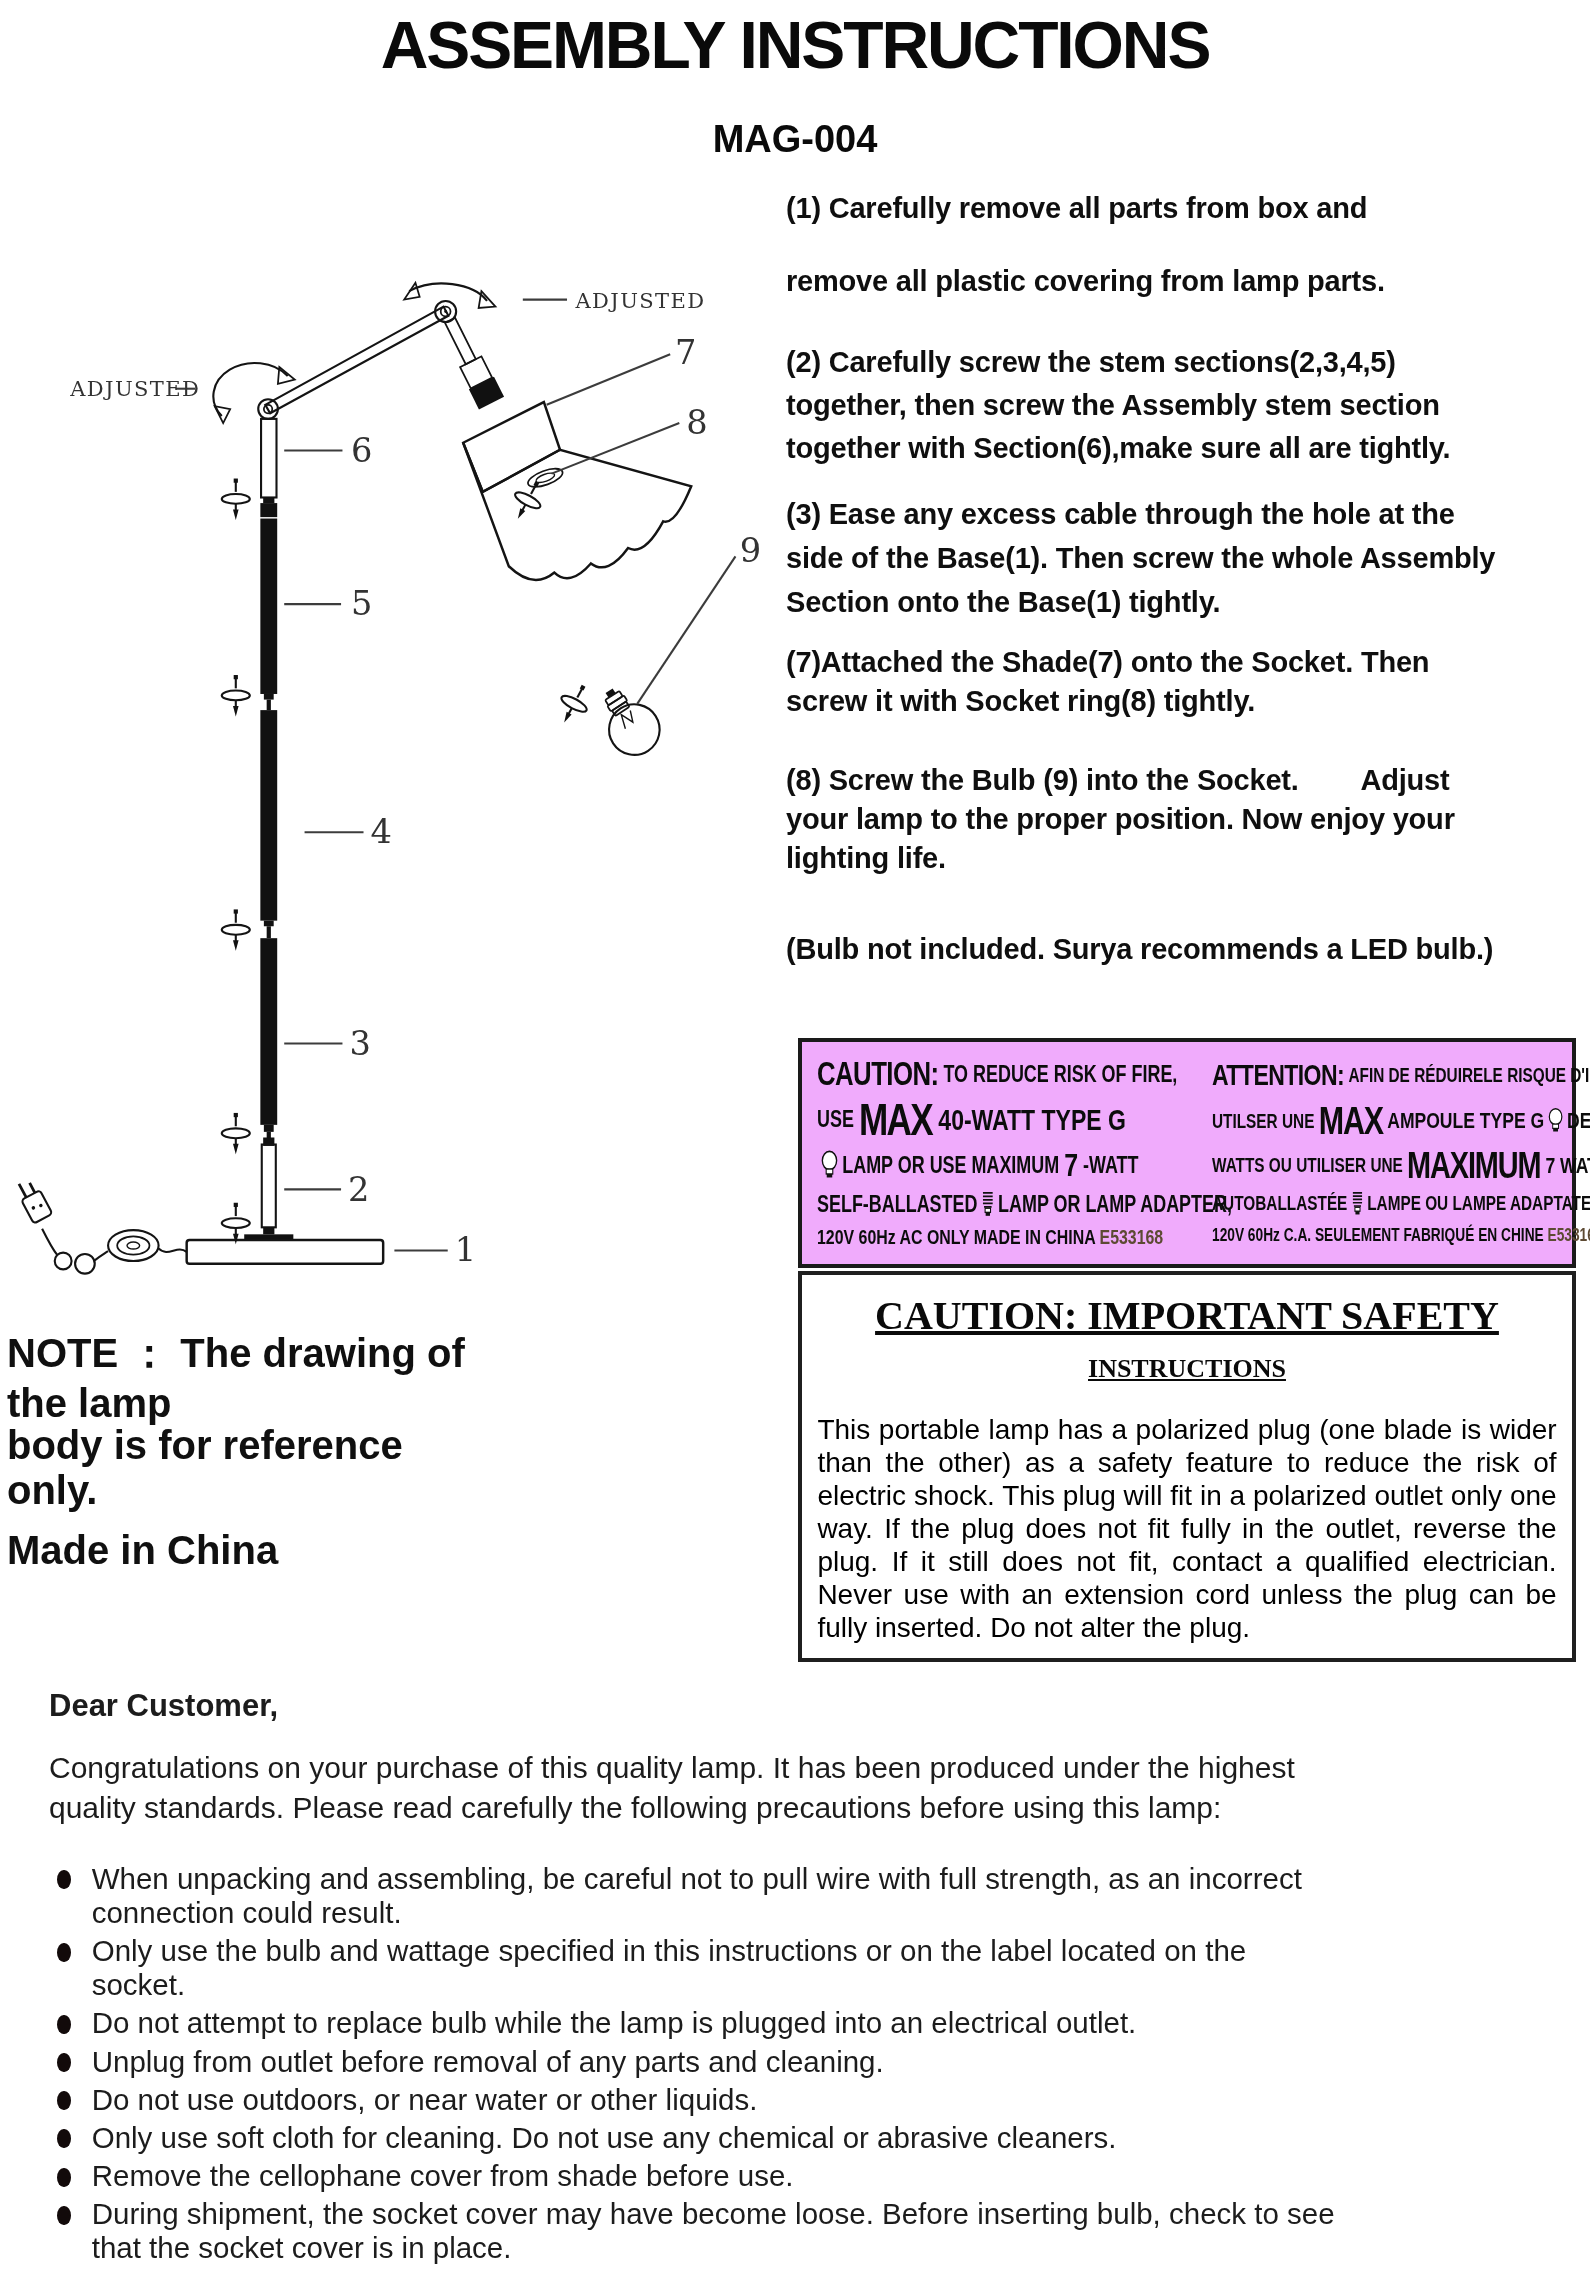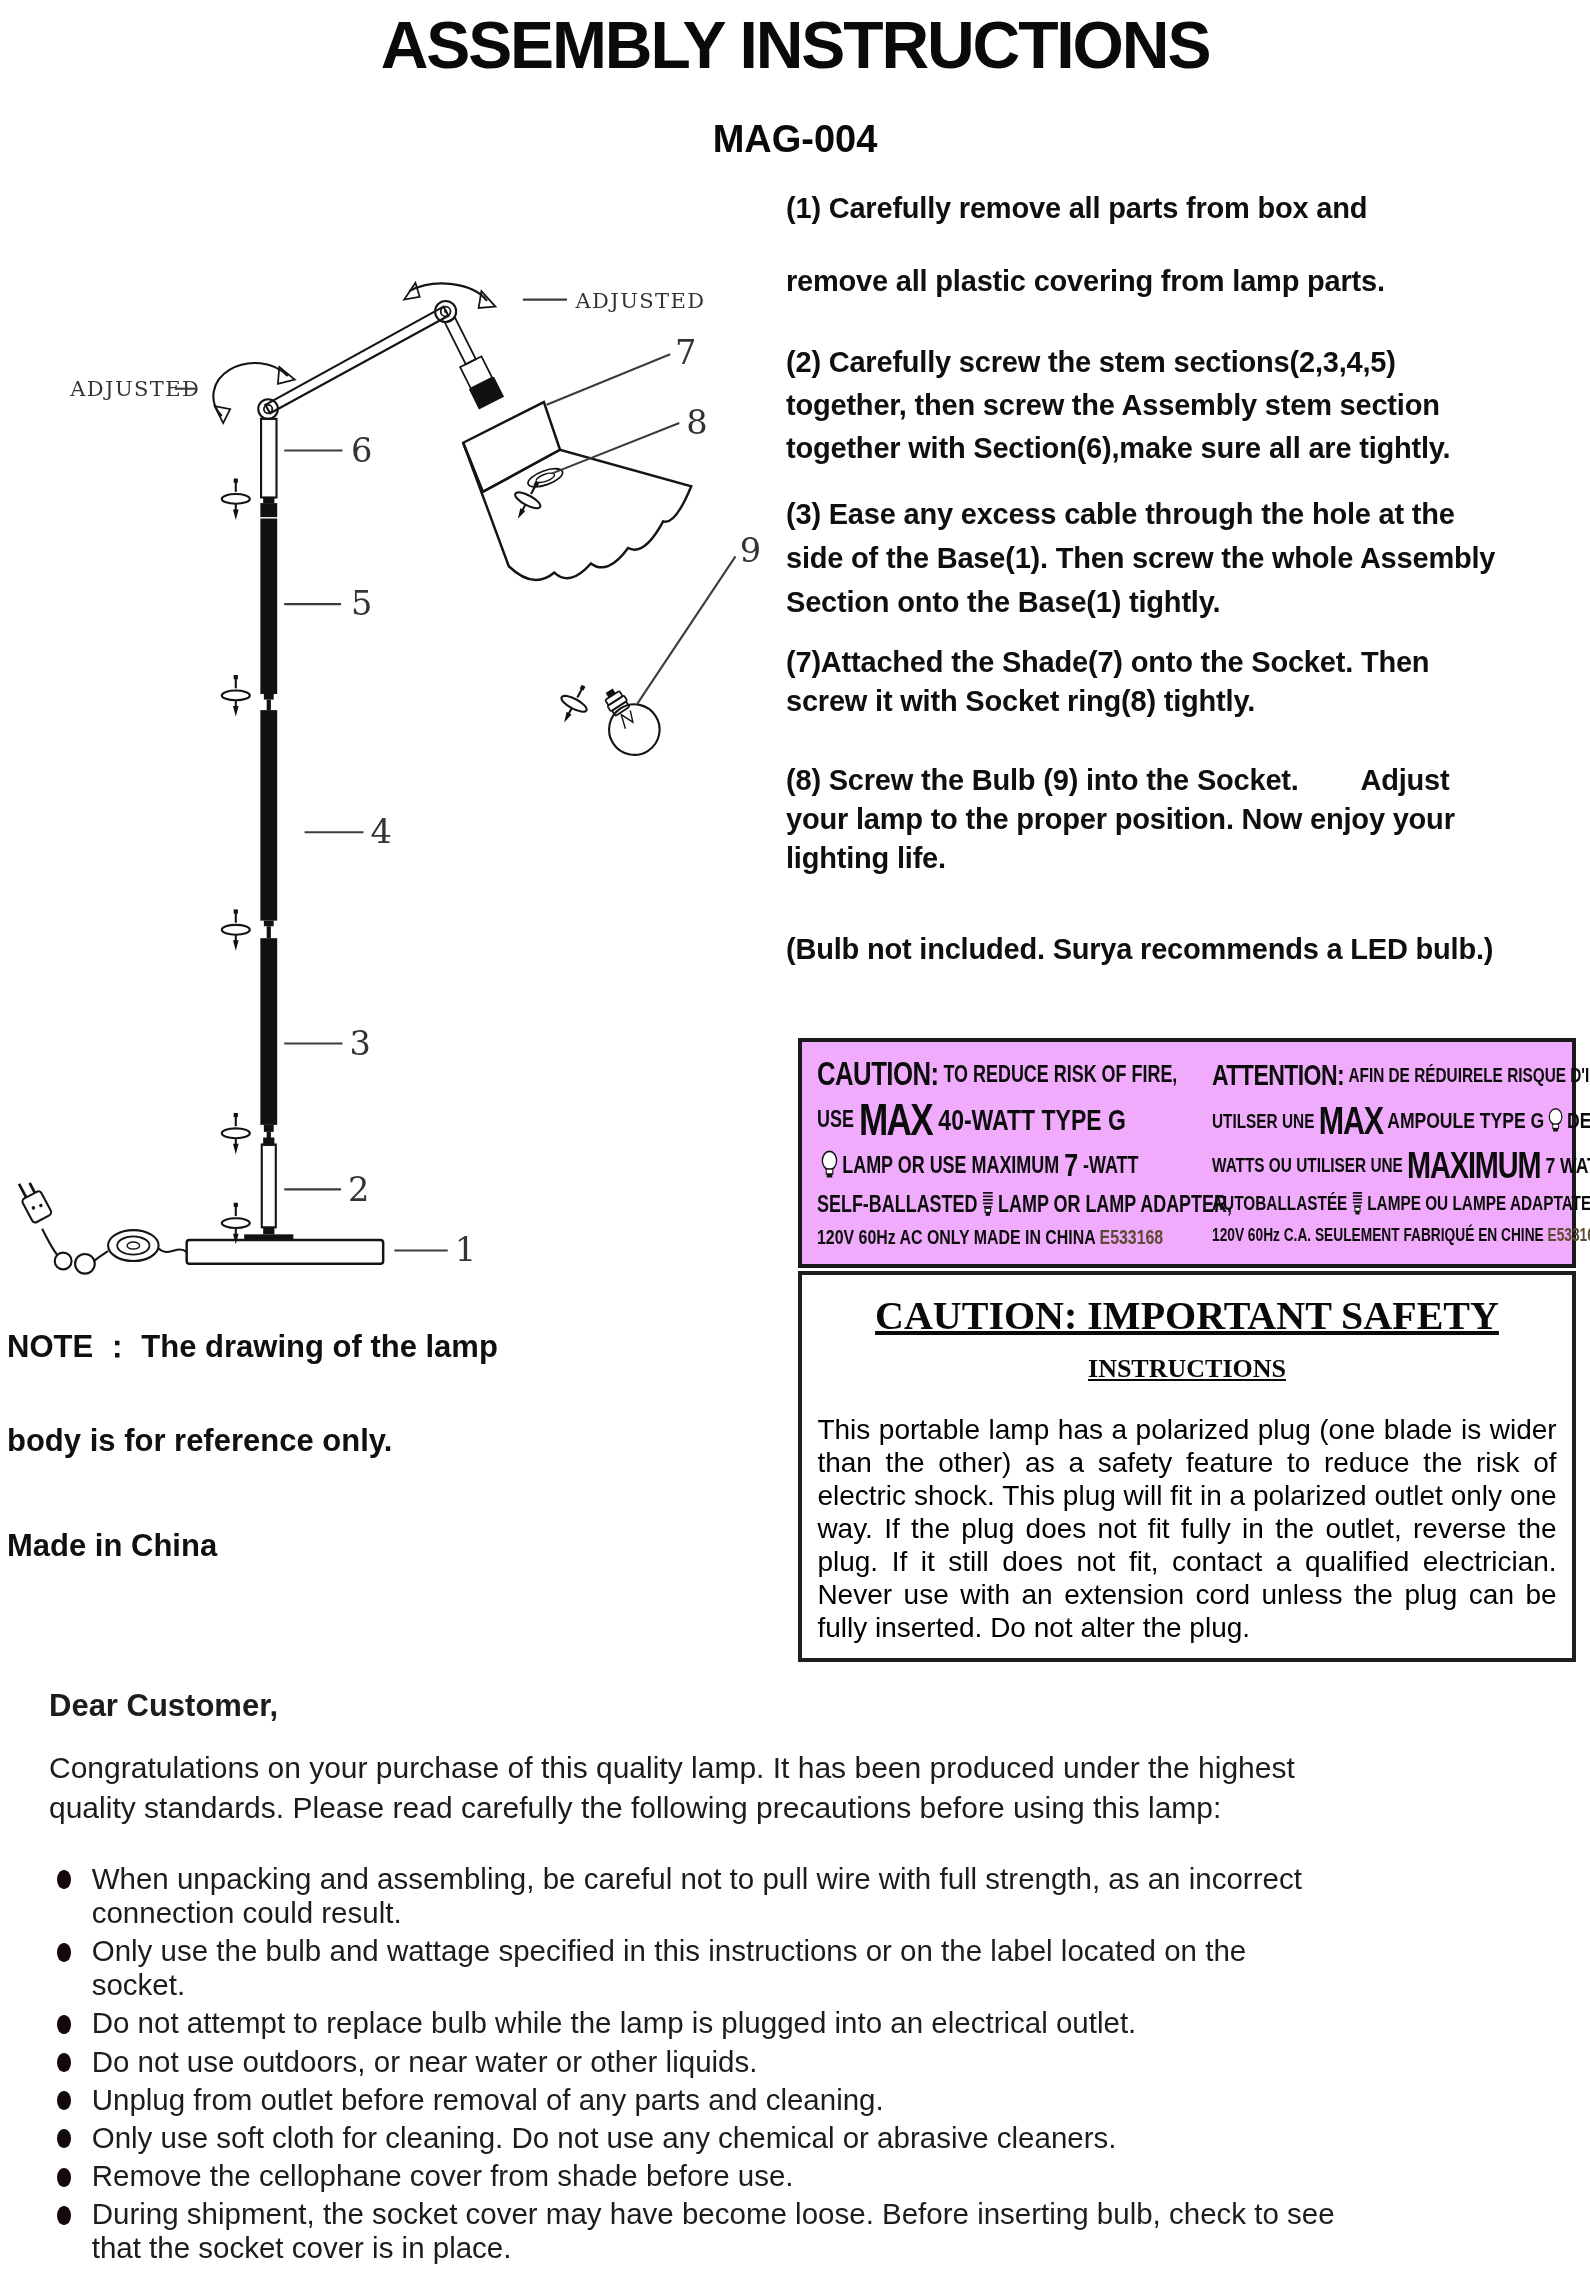--- a/index.html
+++ b/index.html
@@ -35,21 +35,21 @@
   .icn{margin:0 4.2px;flex:0 0 auto;}
   
   #safetyBox{left:798px;top:1271px;width:770px;height:383px;border:4.2px solid #1f1f1f;background:#fff;}
   #safetyT1,#safetyT2{position:absolute;left:0;right:0;text-align:center;
         font-family:"Liberation Serif",serif;font-weight:bold;color:#0a0a0a;text-decoration:underline;}
   #safetyT1{top:17px;font-size:40px;}
   #safetyT2{top:79px;font-size:26px;}
   #safetyBody{position:absolute;left:15.4px;right:15.4px;top:138px;font-size:28px;line-height:33px;
         text-align:justify;color:#000;}
   
-  .noteLine{left:7px;width:492px;font-size:31px;font-weight:bold;color:#101010;}
+  .noteLine{left:7px;width:492px;font-size:40px;font-weight:bold;color:#101010;}
   
   #customer{left:49px;top:1688px;width:1496px;color:#1c1c1c;}
   #greeting{font-size:31px;margin:0 0 24px 0;font-weight:bold;}
   #intro{font-size:30px;line-height:40px;white-space:pre-wrap;margin:0 0 34px 0;}
   .prec{display:flex;align-items:flex-start;margin:0 0 4.2px 0;}
   .dot{flex:0 0 auto;width:13.3px;height:19px;border-radius:50%;background:#120a0a;margin:8.4px 21px 0 8.4px;}
   .ptext{font-size:29.5px;line-height:34px;white-space:pre-wrap;}
   
   #diagram{left:0;top:197px;}
   svg text{font-family:"DejaVu Serif",serif;fill:#333;}
@@ -276,25 +276,25 @@
         <span class="dot"></span>
         <span class="ptext">Only use the bulb and wattage specified in this instructions or on the label located on the
 socket.</span>
       </div>
     <div class="prec">
         <span class="dot"></span>
         <span class="ptext">Do not attempt to replace bulb while the lamp is plugged into an electrical outlet.</span>
       </div>
     <div class="prec">
         <span class="dot"></span>
+        <span class="ptext">Unplug from outlet before removal of any parts and cleaning.</span>
+      </div>
+    <div class="prec">
+        <span class="dot"></span>
         <span class="ptext">Do not use outdoors, or near water or other liquids.</span>
-      </div>
-    <div class="prec">
-        <span class="dot"></span>
-        <span class="ptext">Unplug from outlet before removal of any parts and cleaning.</span>
       </div>
     <div class="prec">
         <span class="dot"></span>
         <span class="ptext">Only use soft cloth for cleaning. Do not use any chemical or abrasive cleaners.</span>
       </div>
     <div class="prec">
         <span class="dot"></span>
         <span class="ptext">Remove the cellophane cover from shade before use.</span>
       </div>
     <div class="prec">

